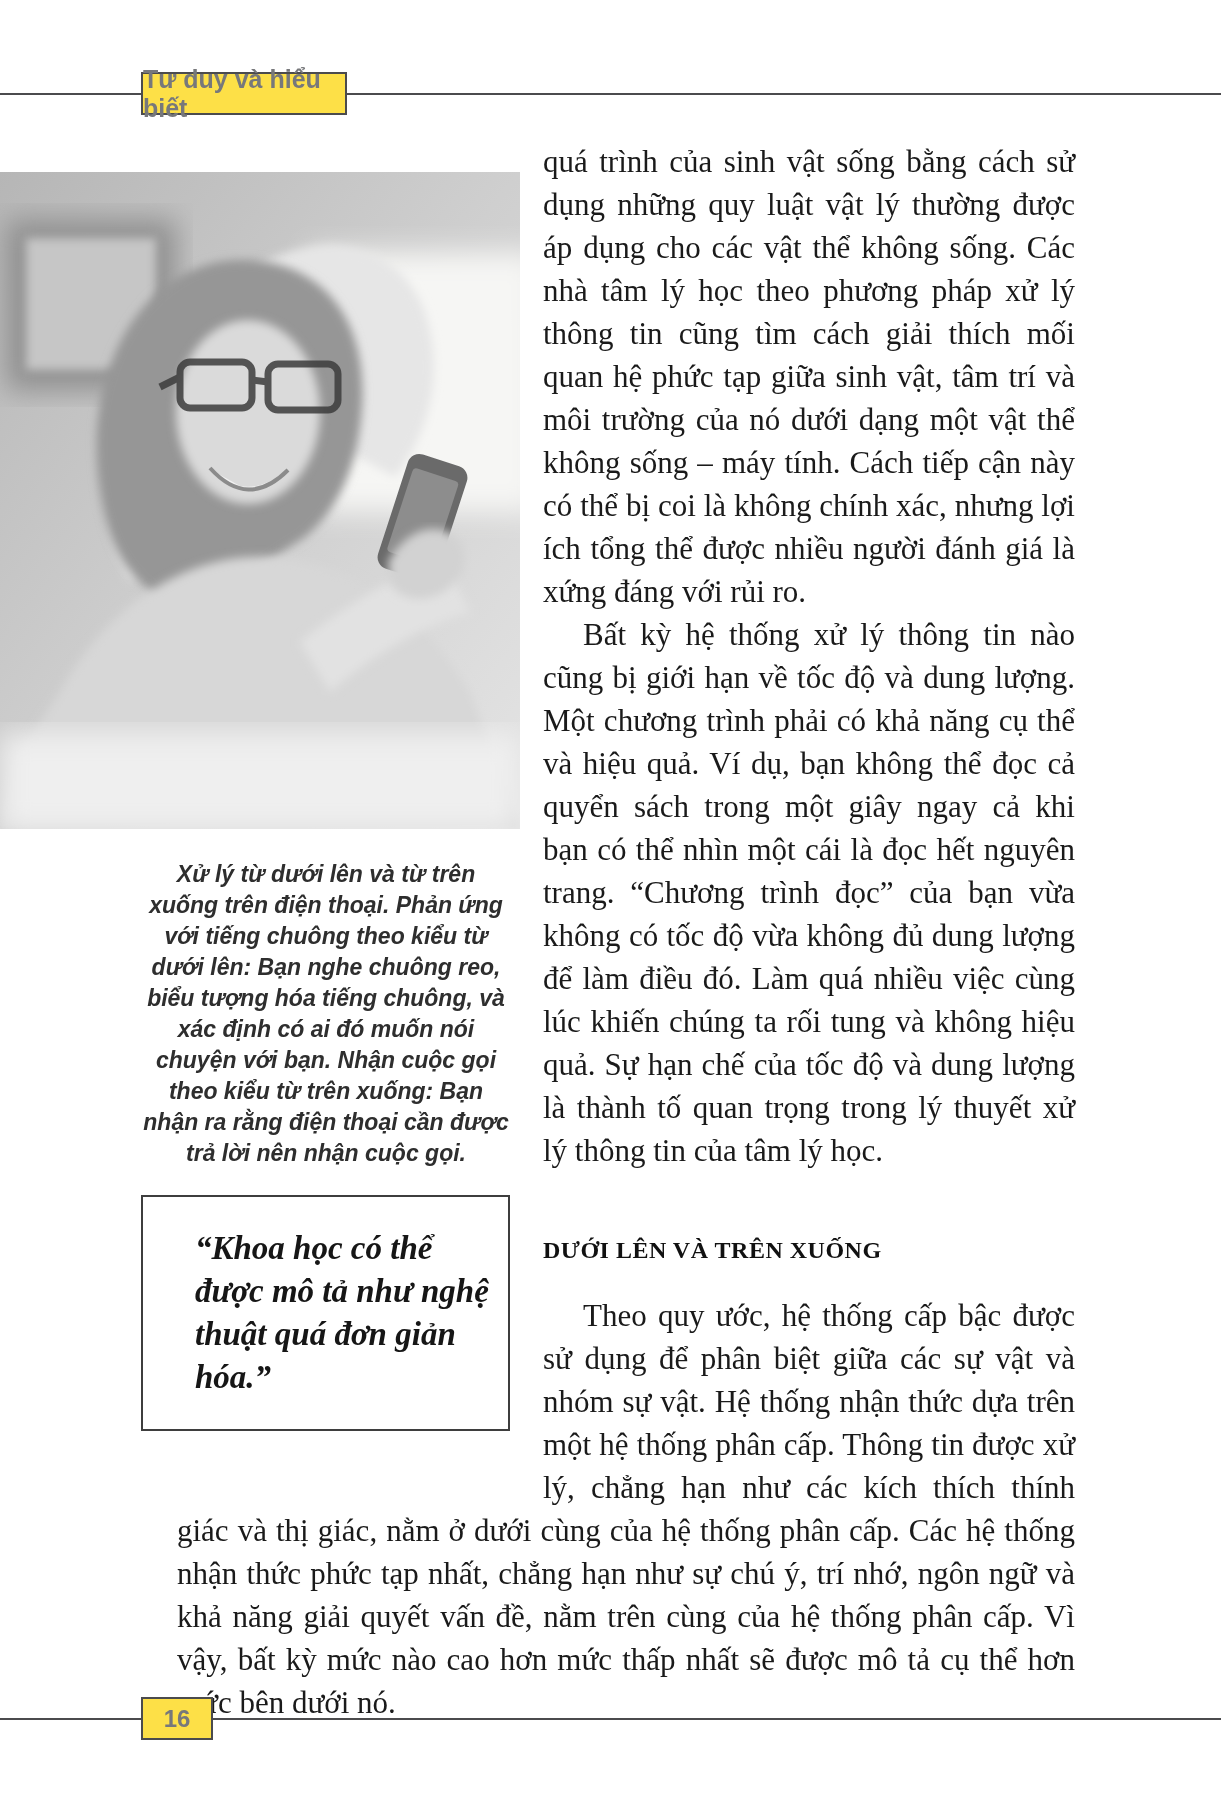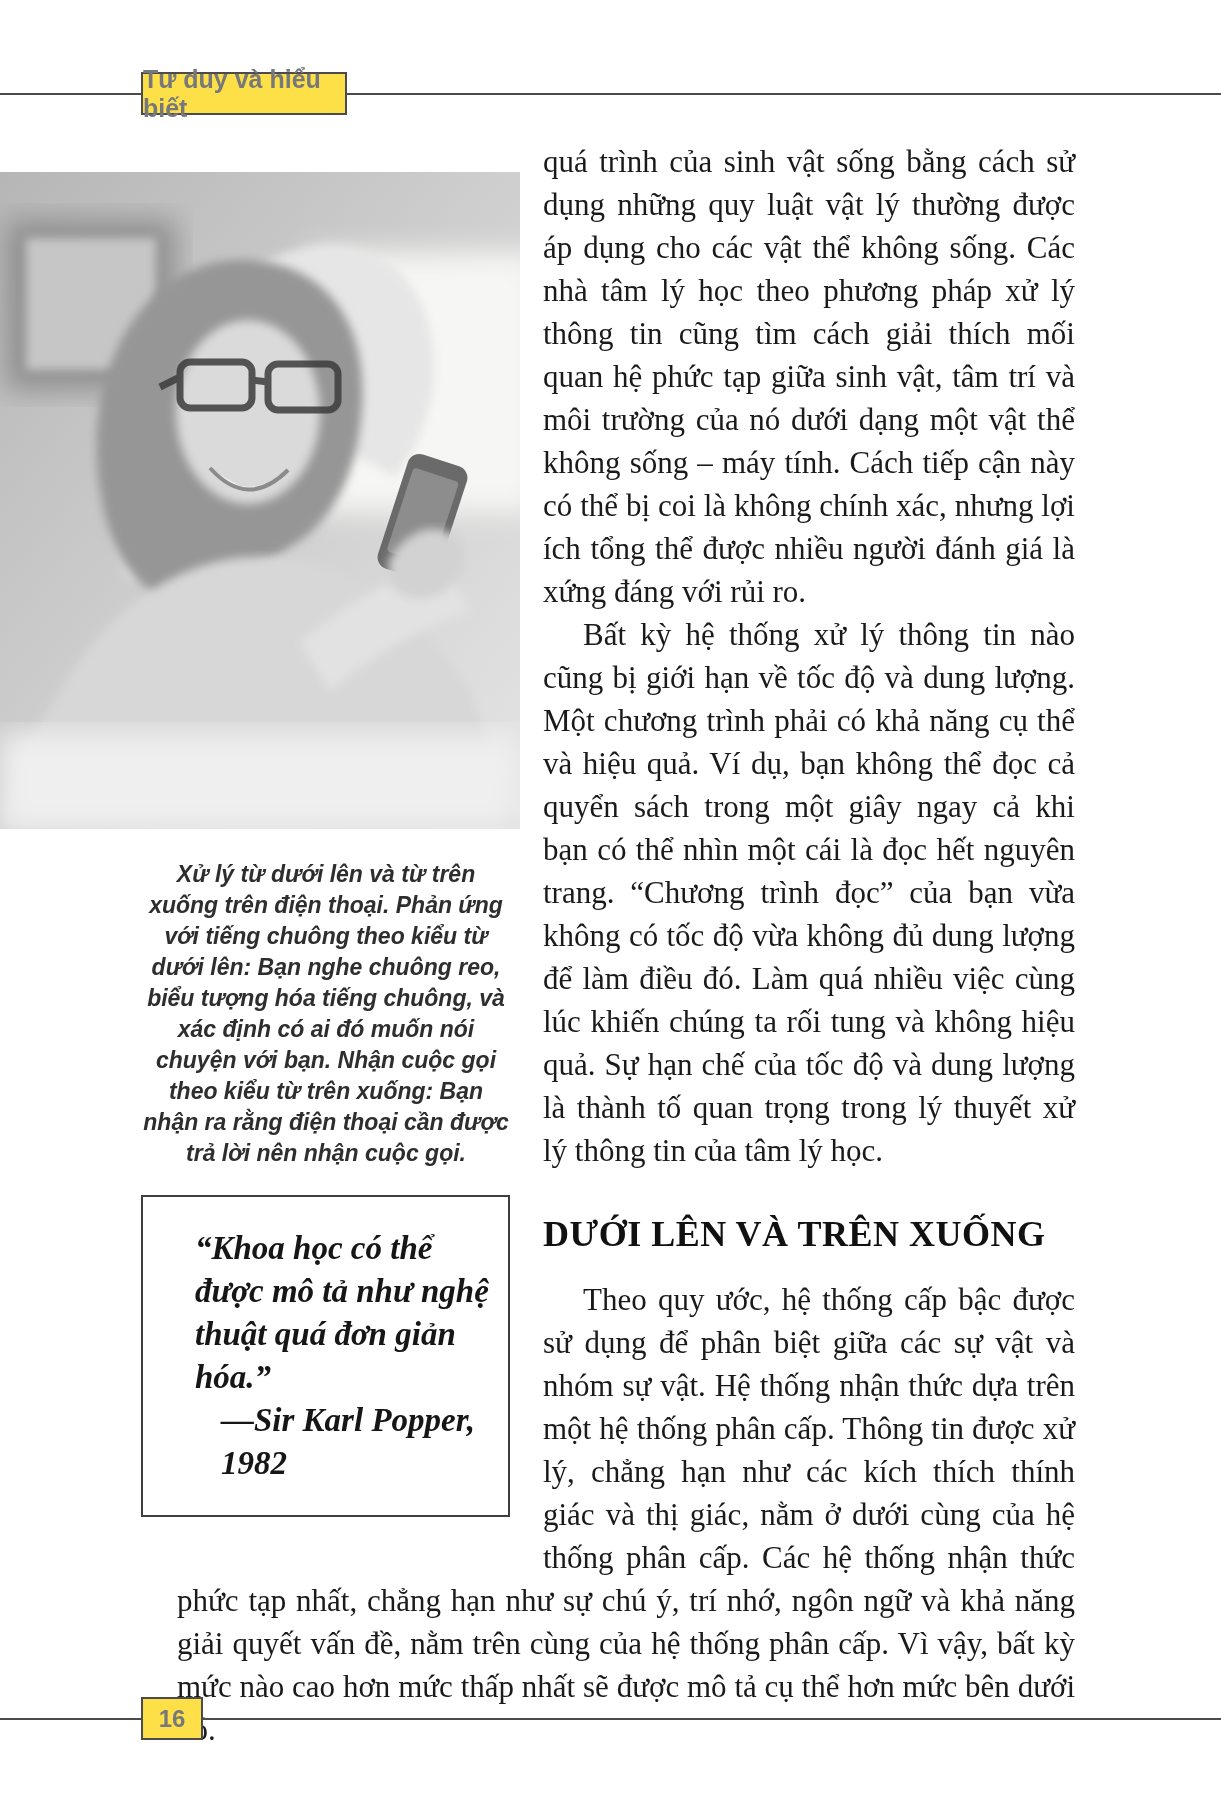--- a/index.html
+++ b/index.html
@@ -15,21 +15,21 @@
   }
   .top-rule { top:93px; }
   .bottom-rule { top:1718px; }
   .tag-box {
     position:absolute; background:#fde047; border:2px solid #4b4b4d;
     box-sizing:border-box; display:flex; align-items:center; justify-content:center;
     font-family:"Liberation Sans","DejaVu Sans",sans-serif;
     font-weight:bold; color:#77787b;
   }
   .header-box { left:141px; top:72px; width:206px; height:43px; font-size:25px; }
-  .footer-box { left:141px; top:1697px; width:62px; height:43px; font-size:24px; }
+  .footer-box { left:141px; top:1697px; width:72px; height:43px; font-size:24px; }
 
   
   .content {
     position:absolute; left:141px; top:140px; width:934px;
     font-size:31px; line-height:43px; color:#1a1a1a; text-align:justify;
   }
   .leftcol { float:left; width:402px; }
 
   .photo {
     width:520px; height:657px; margin:32px 0 0 -141px; display:block;
@@ -54,22 +54,22 @@
   .quote-attr {
     font-style:italic; font-weight:bold;
     font-size:33px; line-height:43px; color:#161616;
     padding-left:26px;
   }
 
   .content p { margin:0; }
   .content p.indent { text-indent:40px;margin-left:36px; }
 
   .section-heading {
-    font-weight:bold; font-size:36px; line-height:36px; color:#111111;
-    letter-spacing:0.5px; margin:44px 0 26px 0; text-align:left;
+    font-weight:bold; font-size:24px; line-height:36px; color:#111111;
+    letter-spacing:0.5px; margin:60px 0 26px 0; text-align:left;
   }
 </style>
 </head>
 <body>
 
 <div class="page">
 
   <div class="rule top-rule"></div>
   <div class="tag-box header-box">
     <span>Tư duy và hiểu biết</span>
@@ -128,21 +128,20 @@
 
         <path d="M388,390 C405,360 430,350 452,362 C470,375 468,400 450,415 C430,432 402,430 390,412 Z" fill="#d2d2d2" filter="url(#soft)"></path>
 
         <rect x="0" y="560" width="520" height="100" fill="#efefef" filter="url(#softer)"></rect>
       </svg>
 
       <div class="caption">Xử lý từ dưới lên và từ trên xuống trên điện thoại. Phản ứng với tiếng chuông theo kiểu từ dưới lên: Bạn nghe chuông reo, biểu tượng hóa tiếng chuông, và xác định có ai đó muốn nói chuyện với bạn. Nhận cuộc gọi theo kiểu từ trên xuống: Bạn nhận ra rằng điện thoại cần được trả lời nên nhận cuộc gọi.</div>
 
       <div class="quotebox">
         <div class="quote-text">“Khoa học có thể được mô tả như nghệ thuật quá đơn giản hóa.”</div>
-        <div class="quote-attr">—Sir Karl Popper, 1982</div>
       </div>
     </div>
 
     <p>quá trình của sinh vật sống bằng cách sử dụng những quy luật vật lý thường được áp dụng cho các vật thể không sống. Các nhà tâm lý học theo phương pháp xử lý thông tin cũng tìm cách giải thích mối quan hệ phức tạp giữa sinh vật, tâm trí và môi trường của nó dưới dạng một vật thể không sống – máy tính. Cách tiếp cận này có thể bị coi là không chính xác, nhưng lợi ích tổng thể được nhiều người đánh giá là xứng đáng với rủi ro.</p>
     <p class="indent">Bất kỳ hệ thống xử lý thông tin nào cũng bị giới hạn về tốc độ và dung lượng. Một chương trình phải có khả năng cụ thể và hiệu quả. Ví dụ, bạn không thể đọc cả quyển sách trong một giây ngay cả khi bạn có thể nhìn một cái là đọc hết nguyên trang. “Chương trình đọc” của bạn vừa không có tốc độ vừa không đủ dung lượng để làm điều đó. Làm quá nhiều việc cùng lúc khiến chúng ta rối tung và không hiệu quả. Sự hạn chế của tốc độ và dung lượng là thành tố quan trọng trong lý thuyết xử lý thông tin của tâm lý học.</p>
     <h2 class="section-heading">DƯỚI LÊN VÀ TRÊN XUỐNG</h2>
     <p class="indent">Theo quy ước, hệ thống cấp bậc được sử dụng để phân biệt giữa các sự vật và nhóm sự vật. Hệ thống nhận thức dựa trên một hệ thống phân cấp. Thông tin được xử lý, chẳng hạn như các kích thích thính giác và thị giác, nằm ở dưới cùng của hệ thống phân cấp. Các hệ thống nhận thức phức tạp nhất, chẳng hạn như sự chú ý, trí nhớ, ngôn ngữ và khả năng giải quyết vấn đề, nằm trên cùng của hệ thống phân cấp. Vì vậy, bất kỳ mức nào cao hơn mức thấp nhất sẽ được mô tả cụ thể hơn mức bên dưới nó.</p>
   </div>
 
   <div class="rule bottom-rule"></div>

